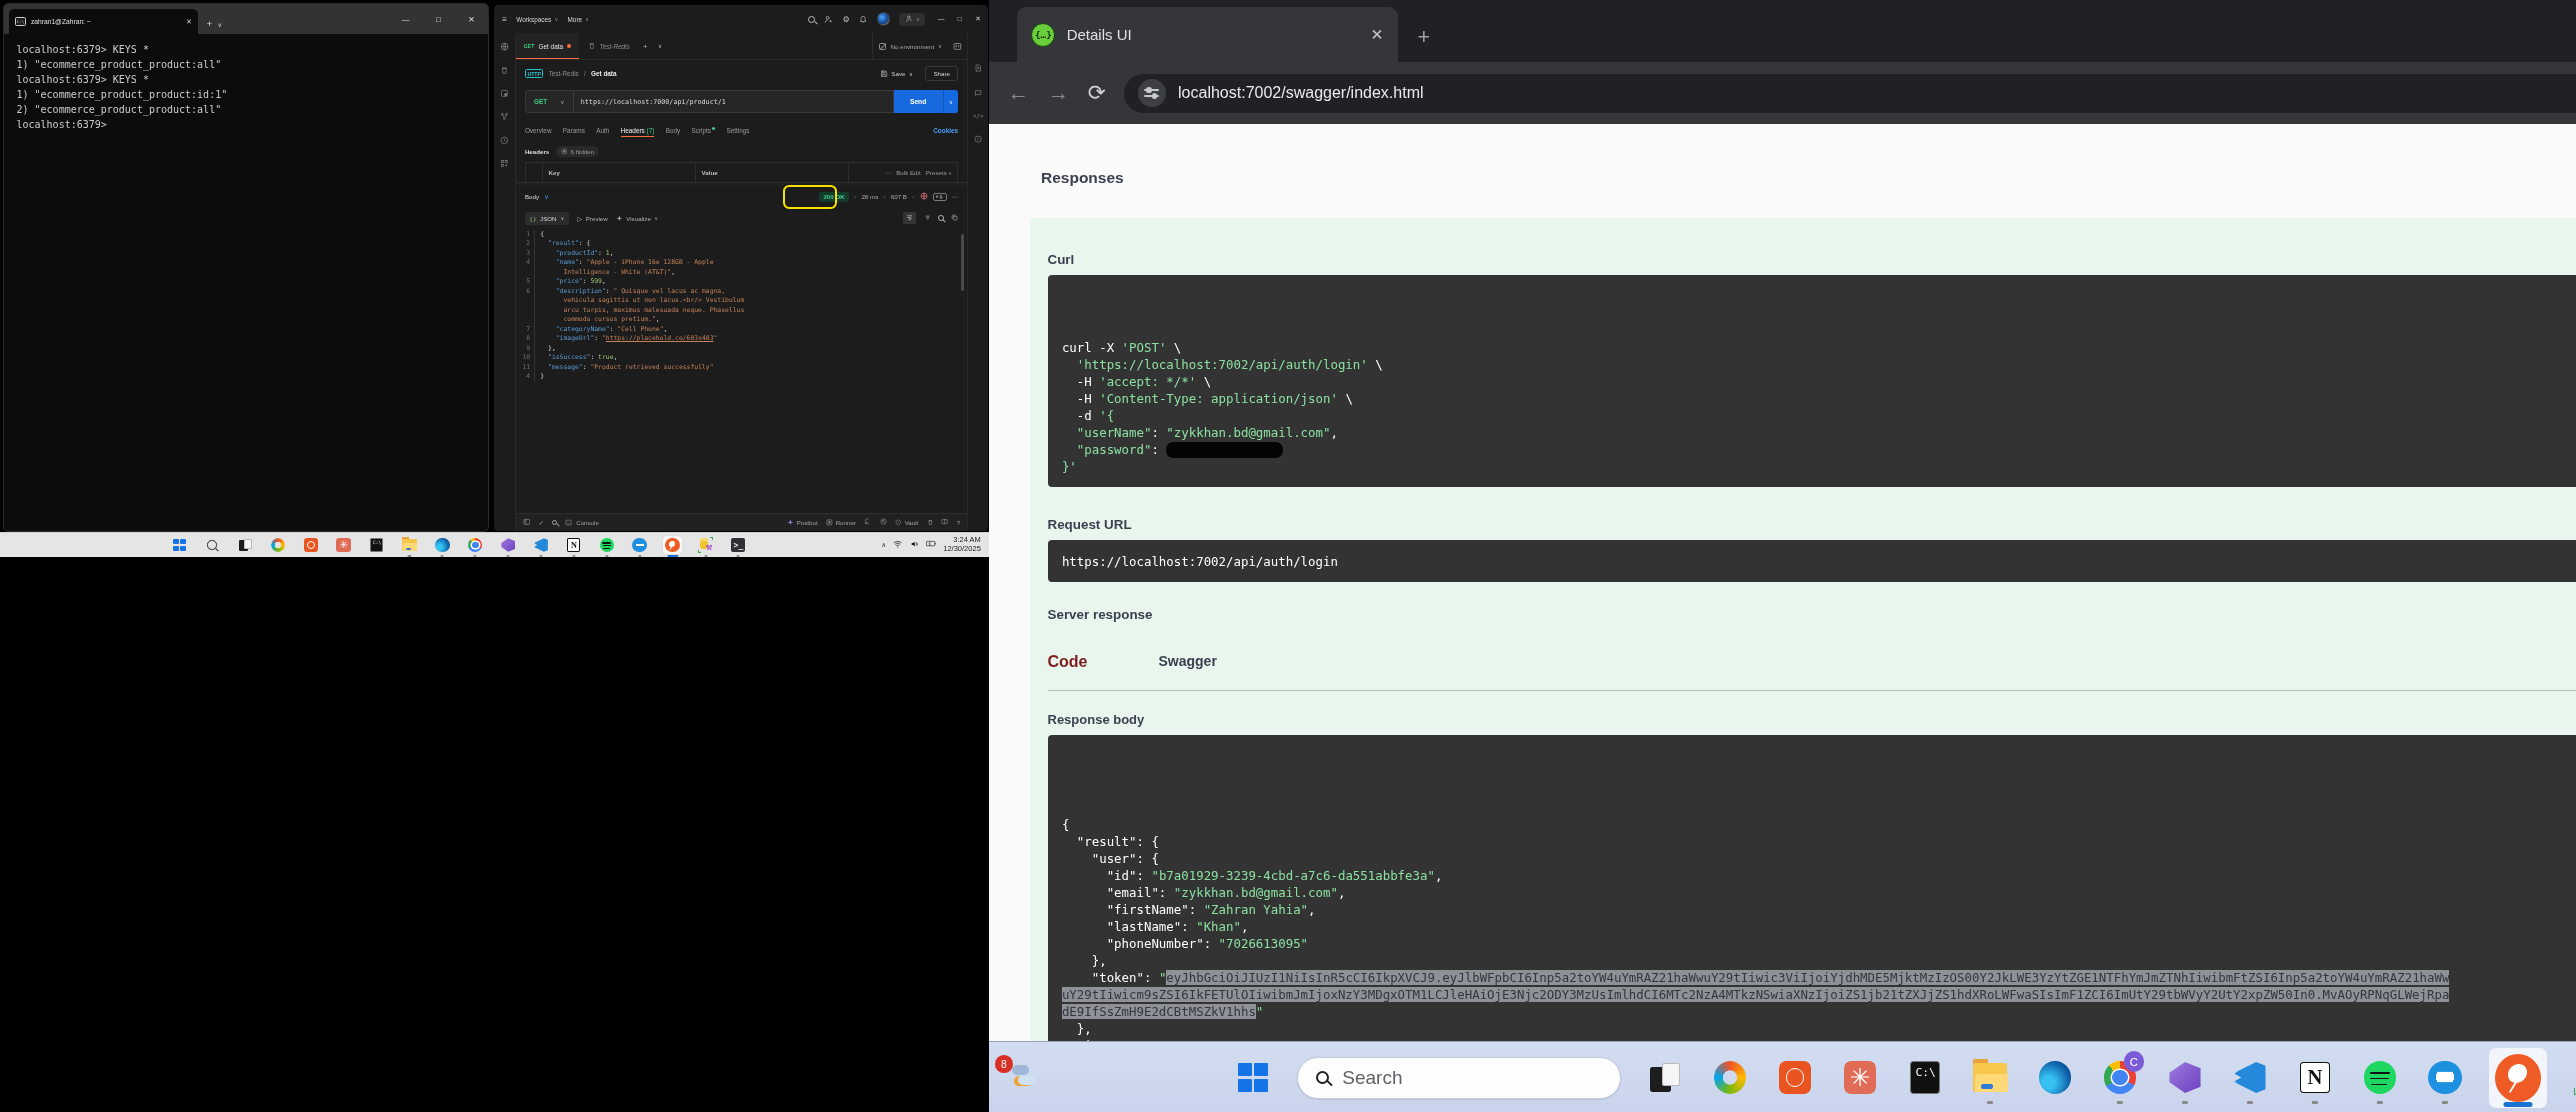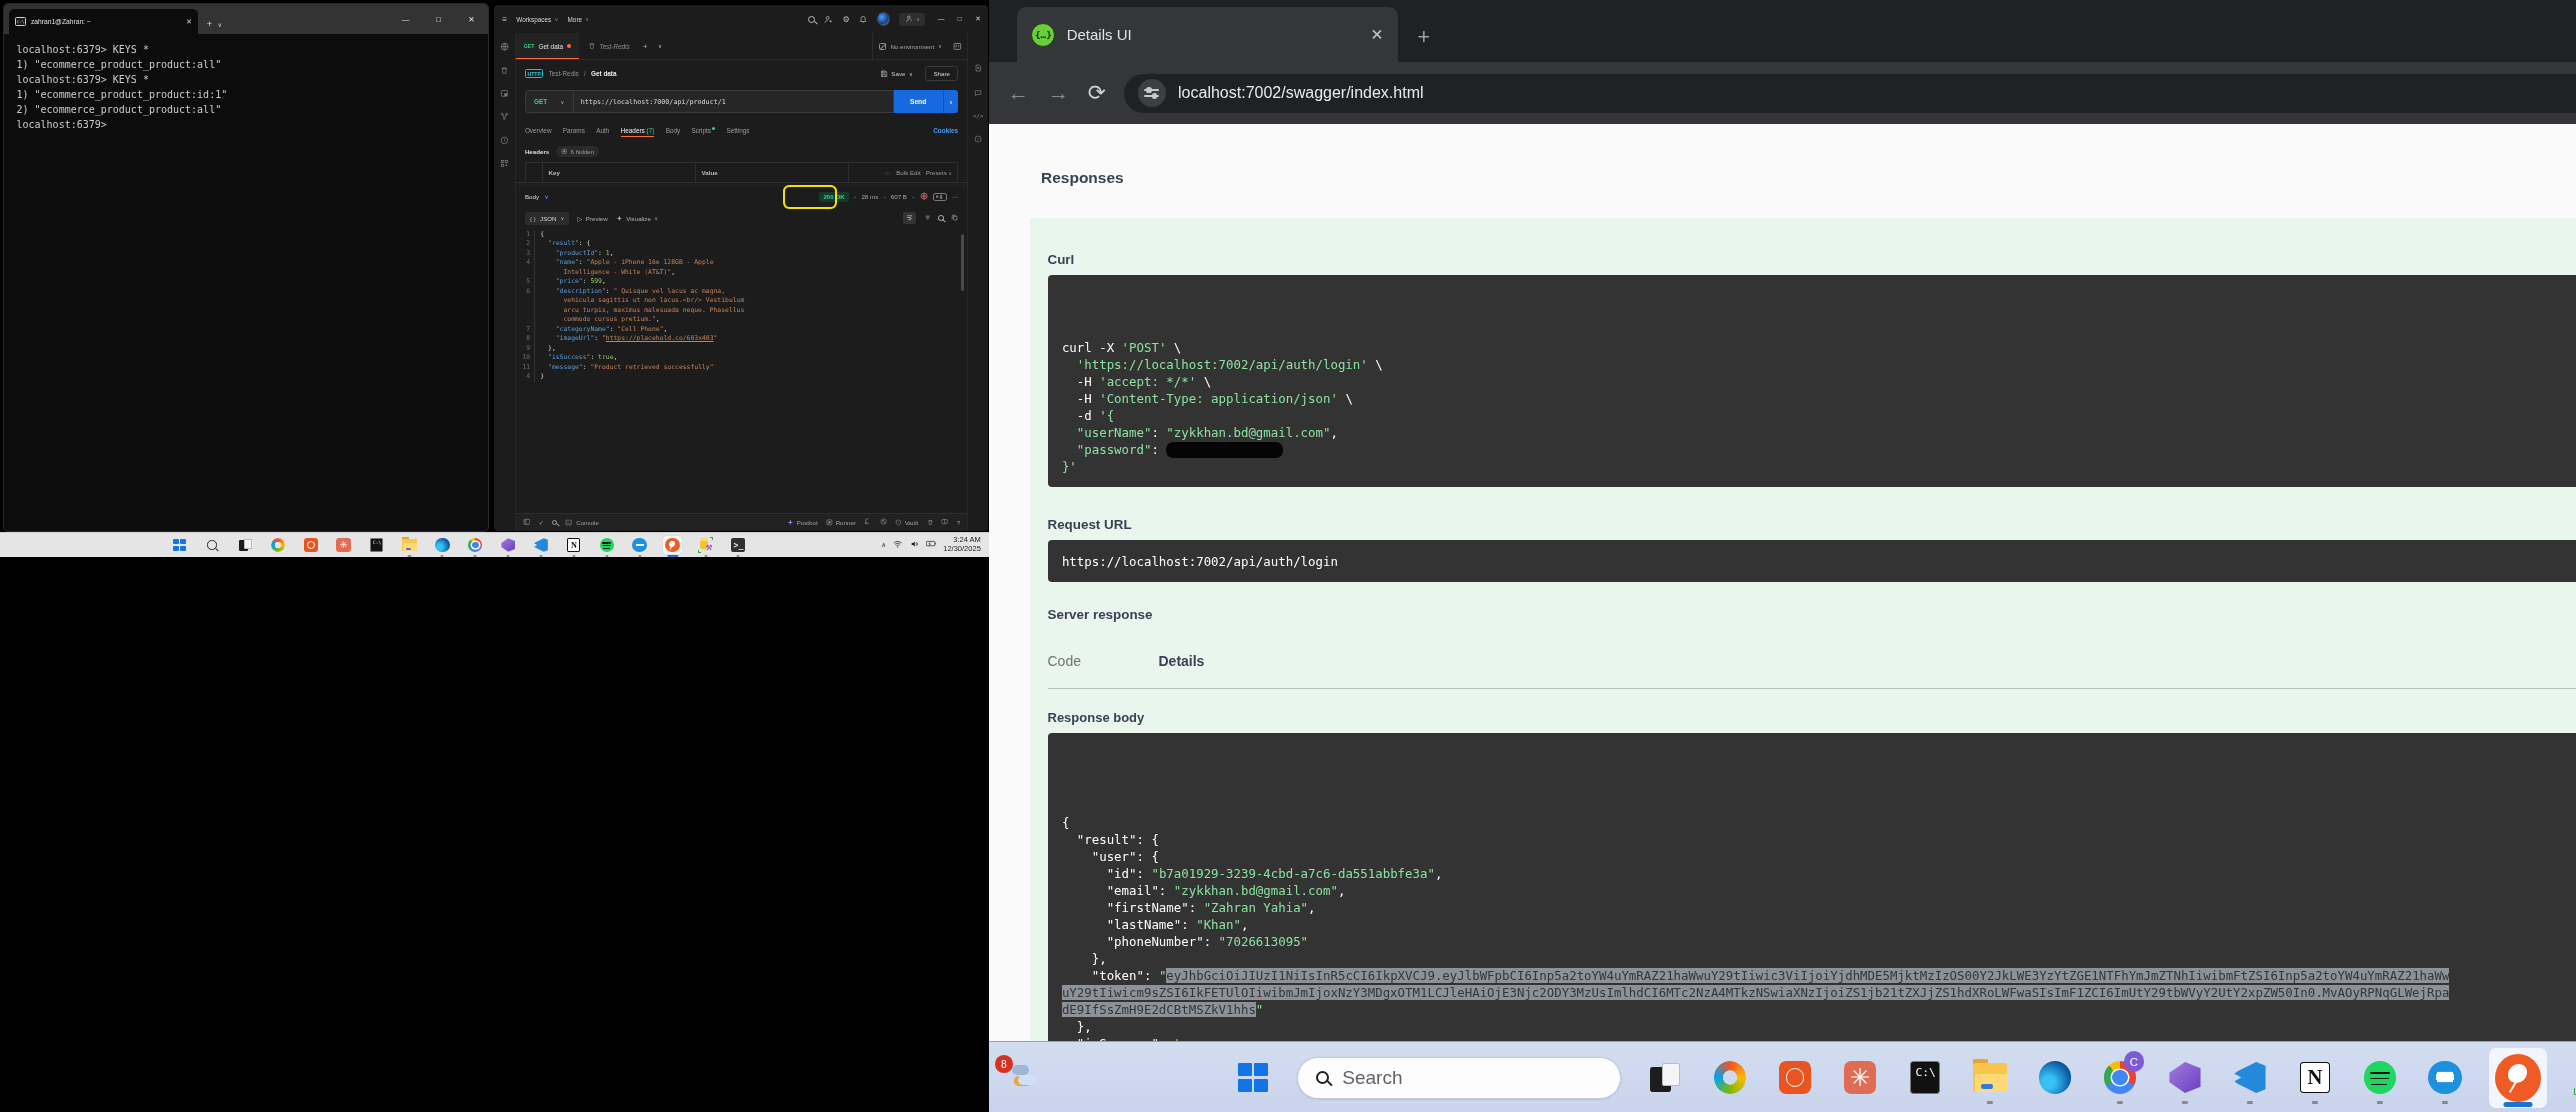--- a/index.html
+++ b/index.html
@@ -174,21 +174,21 @@
   .page { position:absolute; left:0; top:124px; width:100%; height:917px; background:#fafafa; overflow:hidden; }
   .pg-h1 { position:absolute; left:52px; top:45px; font-size:15.5px; font-weight:bold; color:#3b4151; }
   .opblock { position:absolute; left:41px; top:94px; width:1909px; bottom:0; background:#e8f6ee; padding:34px 31px 0 17.5px; }
   .sec-label { font-size:13.4px; font-weight:bold; color:#3b4151; }
   .codeblk { background:#333333; border-radius:4.1px; color:#fff; font-family:"DejaVu Sans Mono",monospace; font-size:12.4px; line-height:17px; padding:12.4px 14.4px; margin-top:8.2px; white-space:pre; position:relative; }
   .tk-w { color:#ffffff; } .tk-g { color:#8be0a0; } .tk-b { color:#e0a96d; }
   .tk-sel { background:#8e9298; color:#33373c; }
   .tk-redact { display:inline-block; width:117px; height:15.5px; background:#050505; border-radius:7.2px; vertical-align:middle; }
   .mt56 { margin-top:30px; } .mt48 { margin-top:25px; }
   .srv-table-head { display:flex; margin-top:31px; }
-  .srv-table-head .c1 { width:111px; font-size:14px; font-weight:normal; color:#737373; }
+  .srv-table-head .c1 { width:111px; font-size:16px; font-weight:bold; color:#7f1d1d; }
   .srv-table-head .c2 { font-size:14px; font-weight:bold; color:#3b4151; }
   .srv-div { height:1px; background:#b5beb9; margin-top:18.5px; }
   .srv-row { display:flex; margin-top:21.6px; }
   .srv-row .code { width:111px; font-size:13.4px; color:#3b4151; }
   .srv-row .details { flex:1; }
   .respbody-label { font-size:13px; font-weight:bold; color:#3b4151; }
   .resp-block { min-height:324px; }
 
   
   .mtb { position:absolute; left:0; top:1041px; width:1978px; height:72px; background:linear-gradient(180deg,#d3ddf1,#c9d4ec); border-top:0.5px solid #98a0b4; }
@@ -726,21 +726,21 @@
           
         <div class="cl"><span class="tk-w">curl -X </span><span class="tk-g">'POST'</span><span class="tk-w"> \</span></div><div class="cl"><span class="tk-w">  </span><span class="tk-g">'https://localhost:7002/api/auth/login'</span><span class="tk-w"> \</span></div><div class="cl"><span class="tk-w">  -H </span><span class="tk-g">'accept: */*'</span><span class="tk-w"> \</span></div><div class="cl"><span class="tk-w">  -H </span><span class="tk-g">'Content-Type: application/json'</span><span class="tk-w"> \</span></div><div class="cl"><span class="tk-w">  -d </span><span class="tk-g">'{</span></div><div class="cl"><span class="tk-w">  </span><span class="tk-g">"userName"</span><span class="tk-w">: </span><span class="tk-g">"zykkhan.bd@gmail.com"</span><span class="tk-w">,</span></div><div class="cl"><span class="tk-w">  </span><span class="tk-g">"password"</span><span class="tk-w">: </span><span class="tk-redact"></span></div><div class="cl"><span class="tk-g">}'</span></div></div>
 
         <div class="sec-label mt56">Request URL</div>
         <div class="codeblk"><span class="tk-w">https://localhost:7002/api/auth/login</span></div>
 
         <div class="sec-label mt48">Server response</div>
 
         <div class="srv-table-head">
           <div class="c1">Code</div>
-          <div class="c2">Details</div>
+          <div class="c2">Swagger</div>
         </div>
         <div class="srv-div"></div>
 
         <div class="srv-row">
           <div class="details">
             <div class="respbody-label">Response body</div>
             <div class="codeblk resp-block">
               
               
             <div class="cl"><span class="tk-w">{</span></div><div class="cl"><span class="tk-w">  "result": {</span></div><div class="cl"><span class="tk-w">    "user": {</span></div><div class="cl"><span class="tk-w">      "id": </span><span class="tk-g">"b7a01929-3239-4cbd-a7c6-da551abbfe3a"</span><span class="tk-w">,</span></div><div class="cl"><span class="tk-w">      "email": </span><span class="tk-g">"zykkhan.bd@gmail.com"</span><span class="tk-w">,</span></div><div class="cl"><span class="tk-w">      "firstName": </span><span class="tk-g">"Zahran Yahia"</span><span class="tk-w">,</span></div><div class="cl"><span class="tk-w">      "lastName": </span><span class="tk-g">"Khan"</span><span class="tk-w">,</span></div><div class="cl"><span class="tk-w">      "phoneNumber": </span><span class="tk-g">"7026613095"</span></div><div class="cl"><span class="tk-w">    },</span></div><div class="cl"><span class="tk-w">    "token": </span><span class="tk-g">"</span><span class="tk-sel">eyJhbGciOiJIUzI1NiIsInR5cCI6IkpXVCJ9.eyJlbWFpbCI6Inp5a2toYW4uYmRAZ21haWwuY29tIiwic3ViIjoiYjdhMDE5MjktMzIzOS00Y2JkLWE3YzYtZGE1NTFhYmJmZTNhIiwibmFtZSI6Inp5a2toYW4uYmRAZ21haWw</span></div><div class="cl"><span class="tk-sel">uY29tIiwicm9sZSI6IkFETUlOIiwibmJmIjoxNzY3MDgxOTM1LCJleHAiOjE3Njc2ODY3MzUsImlhdCI6MTc2NzA4MTkzNSwiaXNzIjoiZS1jb21tZXJjZS1hdXRoLWFwaSIsImF1ZCI6ImUtY29tbWVyY2UtY2xpZW50In0.MvAOyRPNqGLWejRpa</span></div><div class="cl"><span class="tk-sel">dE9IfSsZmH9E2dCBtMSZkV1hhs</span><span class="tk-g">"</span></div><div class="cl"><span class="tk-w">  },</span></div><div class="cl"><span class="tk-w">  "isSuccess": </span><span class="tk-b">true</span><span class="tk-w">,</span></div></div>

